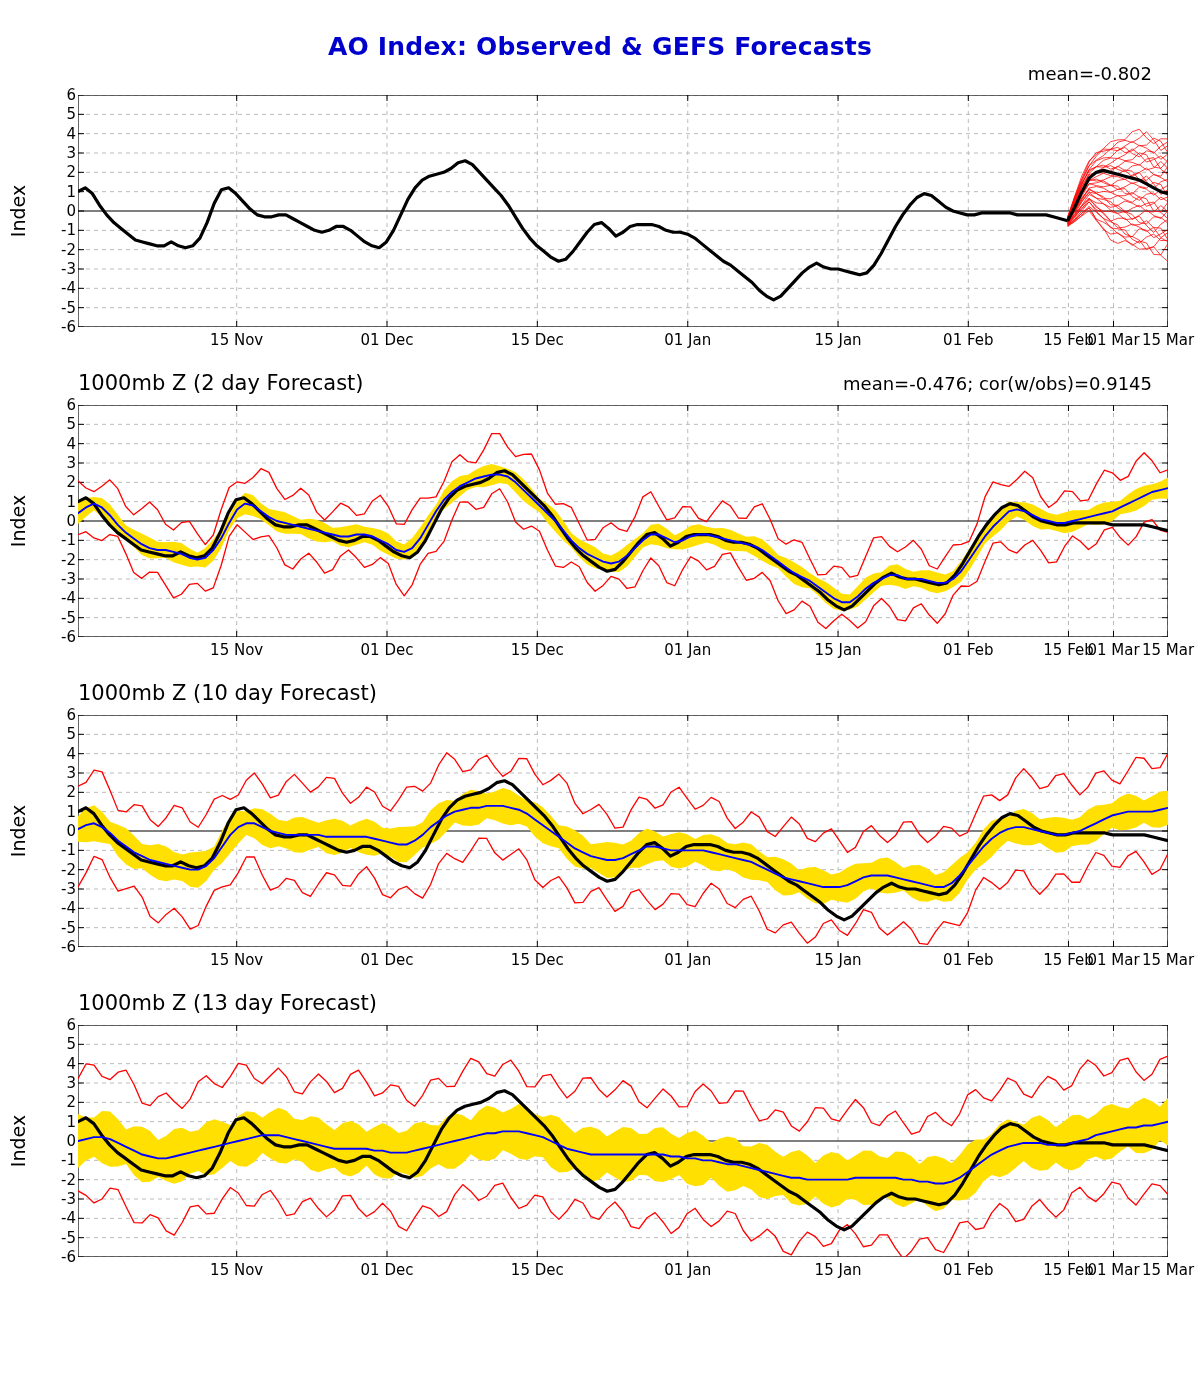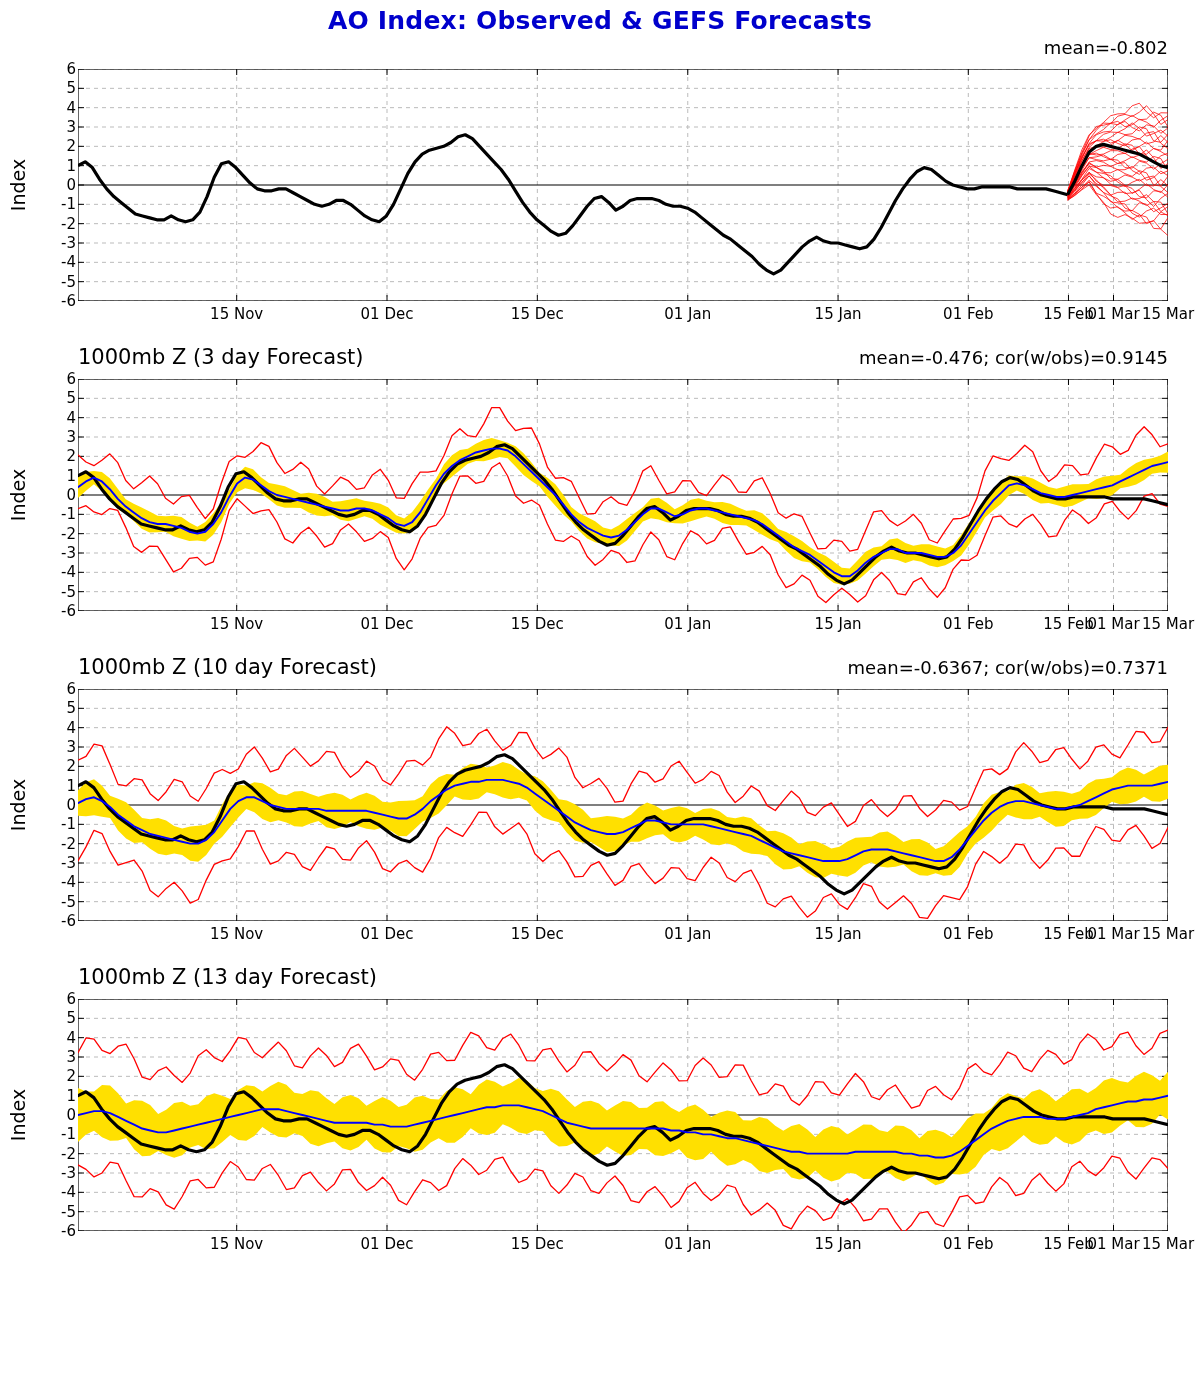--- a/index.html
+++ b/index.html
@@ -6,32 +6,32 @@
   body{
     width:1200px;height:1400px;background:#ffffff;
     font-family:"DejaVu Sans","Liberation Sans",sans-serif;
     overflow:hidden;
   }
   #title{
     text-align:center;
     color:#0000cc;
     font-weight:bold;
     font-size:25px;
-    padding-top:6px;
+    padding-top:32px;
     letter-spacing:0.2px;
   }
   .panel{position:relative;width:1200px;height:310px;}
   .panel-head{
     position:absolute;left:78px;right:30px;top:0px;height:30px;
   }
   .panel-title{
     position:absolute;left:0;top:0;font-size:21px;color:#000;
   }
   .panel-stats{
-    position:absolute;right:2px;top:2px;font-size:18px;color:#000;
+    position:absolute;right:18px;top:2px;font-size:18px;color:#000;
   }
   .plot-wrap{
     position:absolute;left:78px;top:34px;width:1090px;height:232px;
   }
   .ylabel{
     position:absolute;left:6px;top:34px;height:232px;width:24px;
     display:flex;align-items:center;justify-content:center;
   }
   .ylabel span{
     transform:rotate(-90deg);
@@ -181,21 +181,21 @@
           <path d="M989.61,122.61 L996.78,102.64 L1003.95,84.24 L1011.12,70.66 L1018.29,61.28 L1025.46,54.04 L1032.63,54.48 L1039.80,55.69 L1046.97,50.98 L1054.14,46.47 L1061.32,50.73 L1068.49,50.08 L1075.66,43.07 L1082.83,46.29 L1090.00,58.00" fill="none" stroke="#ff0000" stroke-width="0.9" opacity="0.85"></path>
           <path d="M989.61,122.28 L996.78,101.89 L1003.95,83.63 L1011.12,66.91 L1018.29,57.47 L1025.46,56.21 L1032.63,54.64 L1039.80,47.19 L1046.97,45.34 L1054.14,47.43 L1061.32,43.19 L1068.49,36.71 L1075.66,44.92 L1082.83,55.46 L1090.00,50.50" fill="none" stroke="#ff0000" stroke-width="0.9" opacity="0.85"></path>
           <path d="M989.61,121.96 L996.78,101.01 L1003.95,80.63 L1011.12,65.76 L1018.29,59.55 L1025.46,53.51 L1032.63,46.74 L1039.80,44.86 L1046.97,44.70 L1054.14,36.81 L1061.32,34.24 L1068.49,42.90 L1075.66,48.77 L1082.83,43.78 L1090.00,43.93" fill="none" stroke="#ff0000" stroke-width="0.9" opacity="0.85"></path>
           <path d="M989.61,125.67 L996.78,112.13 L1003.95,96.67 L1011.12,83.13 L1018.29,77.33 L1025.46,75.40 L1032.63,77.33 L1039.80,79.27 L1046.97,81.20 L1054.14,83.13 L1061.32,85.07 L1068.49,88.93 L1075.66,92.80 L1082.83,96.67 L1090.00,98.60" fill="none" stroke="#000" stroke-width="3.2" stroke-linejoin="round"></path>
           <path d="M0.00,96.67 L7.17,92.80 L14.34,98.60 L21.51,110.20 L28.68,119.87 L35.86,127.60 L43.03,133.40 L50.20,139.20 L57.37,145.00 L64.54,146.93 L71.71,148.87 L78.88,150.80 L86.05,150.80 L93.22,146.93 L100.39,150.80 L107.57,152.73 L114.74,150.80 L121.91,143.07 L129.08,127.60 L136.25,108.27 L143.42,94.73 L150.59,92.80 L157.76,98.60 L164.93,106.33 L172.11,114.07 L179.28,119.87 L186.45,121.80 L193.62,121.80 L200.79,119.87 L207.96,119.87 L215.13,123.73 L222.30,127.60 L229.47,131.47 L236.64,135.33 L243.82,137.27 L250.99,135.33 L258.16,131.47 L265.33,131.47 L272.50,135.33 L279.67,141.13 L286.84,146.93 L294.01,150.80 L301.18,152.73 L308.36,146.93 L315.53,135.33 L322.70,119.87 L329.87,104.40 L337.04,92.80 L344.21,85.07 L351.38,81.20 L358.55,79.27 L365.72,77.33 L372.89,73.47 L380.07,67.67 L387.24,65.73 L394.41,69.60 L401.58,77.33 L408.75,85.07 L415.92,92.80 L423.09,100.53 L430.26,110.20 L437.43,121.80 L444.61,133.40 L451.78,143.07 L458.95,150.80 L466.12,156.60 L473.29,162.40 L480.46,166.27 L487.63,164.33 L494.80,156.60 L501.97,146.93 L509.14,137.27 L516.32,129.53 L523.49,127.60 L530.66,133.40 L537.83,141.13 L545.00,137.27 L552.17,131.47 L559.34,129.53 L566.51,129.53 L573.68,129.53 L580.86,131.47 L588.03,135.33 L595.20,137.27 L602.37,137.27 L609.54,139.20 L616.71,143.07 L623.88,148.87 L631.05,154.67 L638.22,160.47 L645.39,166.27 L652.57,170.13 L659.74,175.93 L666.91,181.73 L674.08,187.53 L681.25,195.27 L688.42,201.07 L695.59,204.93 L702.76,201.07 L709.93,193.33 L717.11,185.60 L724.28,177.87 L731.45,172.07 L738.62,168.20 L745.79,172.07 L752.96,174.00 L760.13,174.00 L767.30,175.93 L774.47,177.87 L781.64,179.80 L788.82,177.87 L795.99,170.13 L803.16,158.53 L810.33,145.00 L817.50,131.47 L824.67,119.87 L831.84,110.20 L839.01,102.47 L846.18,98.60 L853.36,100.53 L860.53,106.33 L867.70,112.13 L874.87,116.00 L882.04,117.93 L889.21,119.87 L896.38,119.87 L903.55,117.93 L910.72,117.93 L917.89,117.93 L925.07,117.93 L932.24,117.93 L939.41,119.87 L946.58,119.87 L953.75,119.87 L960.92,119.87 L968.09,119.87 L975.26,121.80 L982.43,123.73 L989.61,125.67" fill="none" stroke="#000000" stroke-width="3.2" stroke-linejoin="round"></path>
         </svg>
       </div>
     </div>
     <div class="panel">
       <div class="panel-head">
-        <div class="panel-title">1000mb Z (3 day Forecast)</div>
+        <div class="panel-title">1000mb Z (2 day Forecast)</div>
         <div class="panel-stats">mean=-0.476; cor(w/obs)=0.9145</div>
       </div>
       <div class="ylabel">
         <span>Index</span>
       </div>
       <div class="plot-wrap">
         <div class="ytick" style="top: 0px;">6</div>
         <div class="ytick" style="top: 19.3px;">5</div>
         <div class="ytick" style="top: 38.7px;">4</div>
         <div class="ytick" style="top: 58px;">3</div>
@@ -289,21 +289,20 @@
           <path d="M0.00,75.99 L7.96,83.02 L15.91,86.68 L23.87,81.23 L31.82,74.84 L39.78,83.65 L47.74,101.53 L55.69,109.84 L63.65,103.76 L71.61,96.99 L79.56,104.72 L87.52,119.21 L95.47,125.02 L103.43,117.63 L111.39,116.44 L119.34,128.53 L127.30,139.63 L135.26,130.01 L143.21,104.51 L151.17,82.42 L159.12,76.79 L167.08,78.31 L175.04,72.48 L182.99,63.69 L190.95,67.35 L198.91,83.63 L206.86,94.49 L214.82,90.41 L222.77,83.23 L230.73,90.00 L238.69,107.13 L246.64,115.07 L254.60,106.89 L262.55,98.19 L270.51,101.93 L278.47,110.35 L286.42,108.77 L294.38,95.91 L302.34,90.28 L310.29,101.32 L318.25,118.78 L326.20,119.47 L334.16,104.66 L342.12,93.19 L350.07,93.06 L358.03,91.87 L365.99,76.50 L373.94,56.83 L381.90,49.72 L389.85,56.69 L397.81,57.92 L405.77,44.85 L413.72,28.54 L421.68,28.69 L429.64,42.07 L437.59,51.66 L445.55,49.34 L453.50,48.99 L461.46,64.85 L469.42,88.04 L477.37,99.23 L485.33,98.68 L493.28,102.32 L501.24,118.68 L509.20,135.03 L517.15,134.33 L525.11,122.69 L533.07,117.79 L541.02,124.21 L548.98,126.30 L556.93,111.93 L564.89,91.84 L572.85,86.74 L580.80,101.28 L588.76,114.88 L596.72,112.77 L604.67,101.59 L612.63,101.93 L620.58,113.36 L628.54,116.59 L636.50,105.91 L644.45,95.86 L652.41,101.03 L660.36,113.00 L668.32,113.43 L676.28,101.86 L684.23,98.77 L692.19,114.43 L700.15,133.67 L708.10,139.16 L716.06,134.76 L724.01,137.31 L731.97,153.94 L739.93,169.97 L747.88,169.31 L755.84,161.10 L763.80,162.35 L771.75,172.08 L779.71,170.36 L787.66,151.44 L795.62,132.80 L803.58,131.57 L811.53,141.37 L819.49,146.72 L827.45,141.94 L835.40,135.34 L843.36,144.20 L851.31,160.74 L859.27,164.02 L867.23,151.59 L875.18,140.00 L883.14,139.30 L891.09,136.42 L899.05,118.87 L907.01,91.86 L914.96,76.95 L922.92,79.61 L930.88,81.47 L938.83,74.56 L946.79,66.19 L954.74,72.68 L962.70,91.75 L970.66,102.46 L978.61,96.70 L986.57,85.87 L994.53,86.55 L1002.48,95.85 L1010.44,94.81 L1018.39,78.89 L1026.35,65.23 L1034.31,67.80 L1042.26,75.32 L1050.22,71.36 L1058.18,56.04 L1066.13,47.80 L1074.09,55.77 L1082.04,67.74 L1090.00,64.76" fill="none" stroke="#ff0000" stroke-width="1.3" stroke-linejoin="round" stroke-linecap="round"></path>
           <path d="M0.00,129.66 L7.96,126.72 L15.91,132.89 L23.87,135.51 L31.82,129.56 L39.78,131.49 L47.74,148.37 L55.69,167.55 L63.65,173.36 L71.61,167.06 L79.56,167.35 L87.52,180.12 L95.47,192.96 L103.43,189.24 L111.39,179.33 L119.34,178.40 L127.30,186.15 L135.26,182.86 L143.21,160.24 L151.17,131.41 L159.12,119.68 L167.08,127.15 L175.04,134.59 L182.99,131.81 L190.95,130.62 L198.91,143.02 L206.86,159.90 L214.82,164.00 L222.77,154.02 L230.73,148.17 L238.69,157.05 L246.64,168.08 L254.60,164.55 L262.55,150.94 L270.51,144.96 L278.47,152.82 L286.42,162.37 L294.38,159.41 L302.34,152.63 L310.29,158.53 L318.25,179.45 L326.20,190.76 L334.16,179.86 L342.12,159.49 L350.07,148.47 L358.03,146.46 L365.99,136.42 L373.94,115.00 L381.90,97.04 L389.85,97.02 L397.81,104.33 L405.77,102.41 L413.72,88.80 L421.68,83.74 L429.64,97.01 L437.59,116.95 L445.55,124.25 L453.50,121.05 L461.46,126.24 L469.42,145.05 L477.37,161.04 L485.33,162.46 L493.28,156.95 L501.24,161.69 L509.20,177.50 L517.15,186.29 L525.11,180.40 L533.07,171.39 L541.02,174.07 L548.98,183.48 L556.93,181.94 L564.89,165.76 L572.85,152.96 L580.80,160.76 L588.76,177.54 L596.72,180.74 L604.67,164.57 L612.63,151.73 L620.58,156.17 L628.54,164.82 L636.50,161.41 L644.45,149.30 L652.41,147.89 L660.36,162.16 L668.32,175.25 L676.28,173.27 L684.23,167.39 L692.19,175.70 L700.15,195.76 L708.10,208.68 L716.06,204.86 L724.01,196.12 L731.97,201.21 L739.93,217.26 L747.88,223.57 L755.84,215.82 L763.80,209.25 L771.75,215.54 L779.71,222.96 L787.66,216.75 L795.62,200.84 L803.58,193.46 L811.53,201.53 L819.49,214.60 L827.45,215.92 L835.40,202.94 L843.36,198.77 L851.31,210.06 L859.27,218.30 L867.23,208.77 L875.18,190.06 L883.14,180.99 L891.09,181.28 L899.05,176.21 L907.01,156.61 L914.96,138.22 L922.92,136.97 L930.88,144.87 L938.83,148.07 L946.79,139.95 L954.74,135.36 L962.70,145.36 L970.66,157.90 L978.61,156.83 L986.57,141.44 L994.53,130.94 L1002.48,136.57 L1010.44,144.49 L1018.39,138.67 L1026.35,124.93 L1034.31,122.29 L1042.26,132.56 L1050.22,140.12 L1058.18,131.64 L1066.13,117.16 L1074.09,114.68 L1082.04,125.01 L1090.00,127.45" fill="none" stroke="#ff0000" stroke-width="1.3" stroke-linejoin="round" stroke-linecap="round"></path>
           <path d="M0.00,96.67 L7.90,92.80 L15.80,98.60 L23.70,110.20 L31.59,119.87 L39.49,127.60 L47.39,133.40 L55.29,139.20 L63.19,145.00 L71.09,146.93 L78.99,148.87 L86.88,150.80 L94.78,150.80 L102.68,146.93 L110.58,150.80 L118.48,152.73 L126.38,150.80 L134.28,143.07 L142.17,127.60 L150.07,108.27 L157.97,94.73 L165.87,92.80 L173.77,98.60 L181.67,106.33 L189.57,114.07 L197.46,119.87 L205.36,121.80 L213.26,121.80 L221.16,119.87 L229.06,119.87 L236.96,123.73 L244.86,127.60 L252.75,131.47 L260.65,135.33 L268.55,137.27 L276.45,135.33 L284.35,131.47 L292.25,131.47 L300.14,135.33 L308.04,141.13 L315.94,146.93 L323.84,150.80 L331.74,152.73 L339.64,146.93 L347.54,135.33 L355.43,119.87 L363.33,104.40 L371.23,92.80 L379.13,85.07 L387.03,81.20 L394.93,79.27 L402.83,77.33 L410.72,73.47 L418.62,67.67 L426.52,65.73 L434.42,69.60 L442.32,77.33 L450.22,85.07 L458.12,92.80 L466.01,100.53 L473.91,110.20 L481.81,121.80 L489.71,133.40 L497.61,143.07 L505.51,150.80 L513.41,156.60 L521.30,162.40 L529.20,166.27 L537.10,164.33 L545.00,156.60 L552.90,146.93 L560.80,137.27 L568.70,129.53 L576.59,127.60 L584.49,133.40 L592.39,141.13 L600.29,137.27 L608.19,131.47 L616.09,129.53 L623.99,129.53 L631.88,129.53 L639.78,131.47 L647.68,135.33 L655.58,137.27 L663.48,137.27 L671.38,139.20 L679.28,143.07 L687.17,148.87 L695.07,154.67 L702.97,160.47 L710.87,166.27 L718.77,170.13 L726.67,175.93 L734.57,181.73 L742.46,187.53 L750.36,195.27 L758.26,201.07 L766.16,204.93 L774.06,201.07 L781.96,193.33 L789.86,185.60 L797.75,177.87 L805.65,172.07 L813.55,168.20 L821.45,172.07 L829.35,174.00 L837.25,174.00 L845.14,175.93 L853.04,177.87 L860.94,179.80 L868.84,177.87 L876.74,170.13 L884.64,158.53 L892.54,145.00 L900.43,131.47 L908.33,119.87 L916.23,110.20 L924.13,102.47 L932.03,98.60 L939.93,100.53 L947.83,106.33 L955.72,112.13 L963.62,116.00 L971.52,117.93 L979.42,119.87 L987.32,119.87 L995.22,117.93 L1003.12,117.93 L1011.01,117.93 L1018.91,117.93 L1026.81,117.93 L1034.71,119.87 L1042.61,119.87 L1050.51,119.87 L1058.41,119.87 L1066.30,119.87 L1074.20,121.80 L1082.10,123.73 L1090.00,125.67" fill="none" stroke="#000000" stroke-width="3.2" stroke-linejoin="round" stroke-linecap="round"></path>
           <path d="M0.00,108.27 L7.96,102.47 L15.91,98.60 L23.87,102.47 L31.82,110.20 L39.78,119.87 L47.74,127.60 L55.69,133.40 L63.65,139.20 L71.61,143.07 L79.56,145.00 L87.52,145.00 L95.47,146.93 L103.43,148.87 L111.39,152.73 L119.34,154.67 L127.30,152.73 L135.26,145.00 L143.21,133.40 L151.17,117.93 L159.12,104.40 L167.08,98.60 L175.04,100.53 L182.99,106.33 L190.95,112.13 L198.91,116.00 L206.86,117.93 L214.82,119.87 L222.77,121.80 L230.73,123.73 L238.69,125.67 L246.64,127.60 L254.60,129.53 L262.55,131.47 L270.51,131.47 L278.47,129.53 L286.42,129.53 L294.38,131.47 L302.34,135.33 L310.29,139.20 L318.25,145.00 L326.20,146.93 L334.16,143.07 L342.12,133.40 L350.07,119.87 L358.03,106.33 L365.99,94.73 L373.94,87.00 L381.90,81.20 L389.85,77.33 L397.81,73.47 L405.77,71.53 L413.72,69.60 L421.68,69.60 L429.64,71.53 L437.59,77.33 L445.55,85.07 L453.50,92.80 L461.46,100.53 L469.42,108.27 L477.37,116.00 L485.33,125.67 L493.28,135.33 L501.24,143.07 L509.20,148.87 L517.15,152.73 L525.11,156.60 L533.07,158.53 L541.02,156.60 L548.98,150.80 L556.93,143.07 L564.89,135.33 L572.85,129.53 L580.80,129.53 L588.76,133.40 L596.72,137.27 L604.67,135.33 L612.63,131.47 L620.58,129.53 L628.54,129.53 L636.50,131.47 L644.45,133.40 L652.41,135.33 L660.36,137.27 L668.32,139.20 L676.28,141.13 L684.23,145.00 L692.19,150.80 L700.15,156.60 L708.10,162.40 L716.06,168.20 L724.01,172.07 L731.97,175.93 L739.93,181.73 L747.88,187.53 L755.84,193.33 L763.80,197.20 L771.75,197.20 L779.71,191.40 L787.66,183.67 L795.62,177.87 L803.58,174.00 L811.53,170.13 L819.49,170.13 L827.45,174.00 L835.40,174.00 L843.36,174.00 L851.31,175.93 L859.27,177.87 L867.23,177.87 L875.18,174.00 L883.14,166.27 L891.09,154.67 L899.05,143.07 L907.01,131.47 L914.96,121.80 L922.92,114.07 L930.88,106.33 L938.83,104.40 L946.79,106.33 L954.74,110.20 L962.70,114.07 L970.66,116.00 L978.61,117.93 L986.57,117.93 L994.53,116.00 L1002.48,114.07 L1010.44,112.13 L1018.39,110.20 L1026.35,108.27 L1034.31,106.33 L1042.26,102.47 L1050.22,98.60 L1058.18,94.73 L1066.13,90.87 L1074.09,87.00 L1082.04,85.07 L1090.00,83.13" fill="none" stroke="#0000ff" stroke-width="1.9" stroke-linejoin="round" stroke-linecap="round"></path>
         </svg>
       </div>
     </div>
     <div class="panel">
       <div class="panel-head">
         <div class="panel-title">1000mb Z (10 day Forecast)</div>
-        <div class="panel-stats">mean=-0.6367; cor(w/obs)=0.7371</div>
       </div>
       <div class="ylabel">
         <span>Index</span>
       </div>
       <div class="plot-wrap">
         <div class="ytick" style="top: 0px;">6</div>
         <div class="ytick" style="top: 19.3px;">5</div>
         <div class="ytick" style="top: 38.7px;">4</div>
         <div class="ytick" style="top: 58px;">3</div>
         <div class="ytick" style="top: 77.3px;">2</div>

